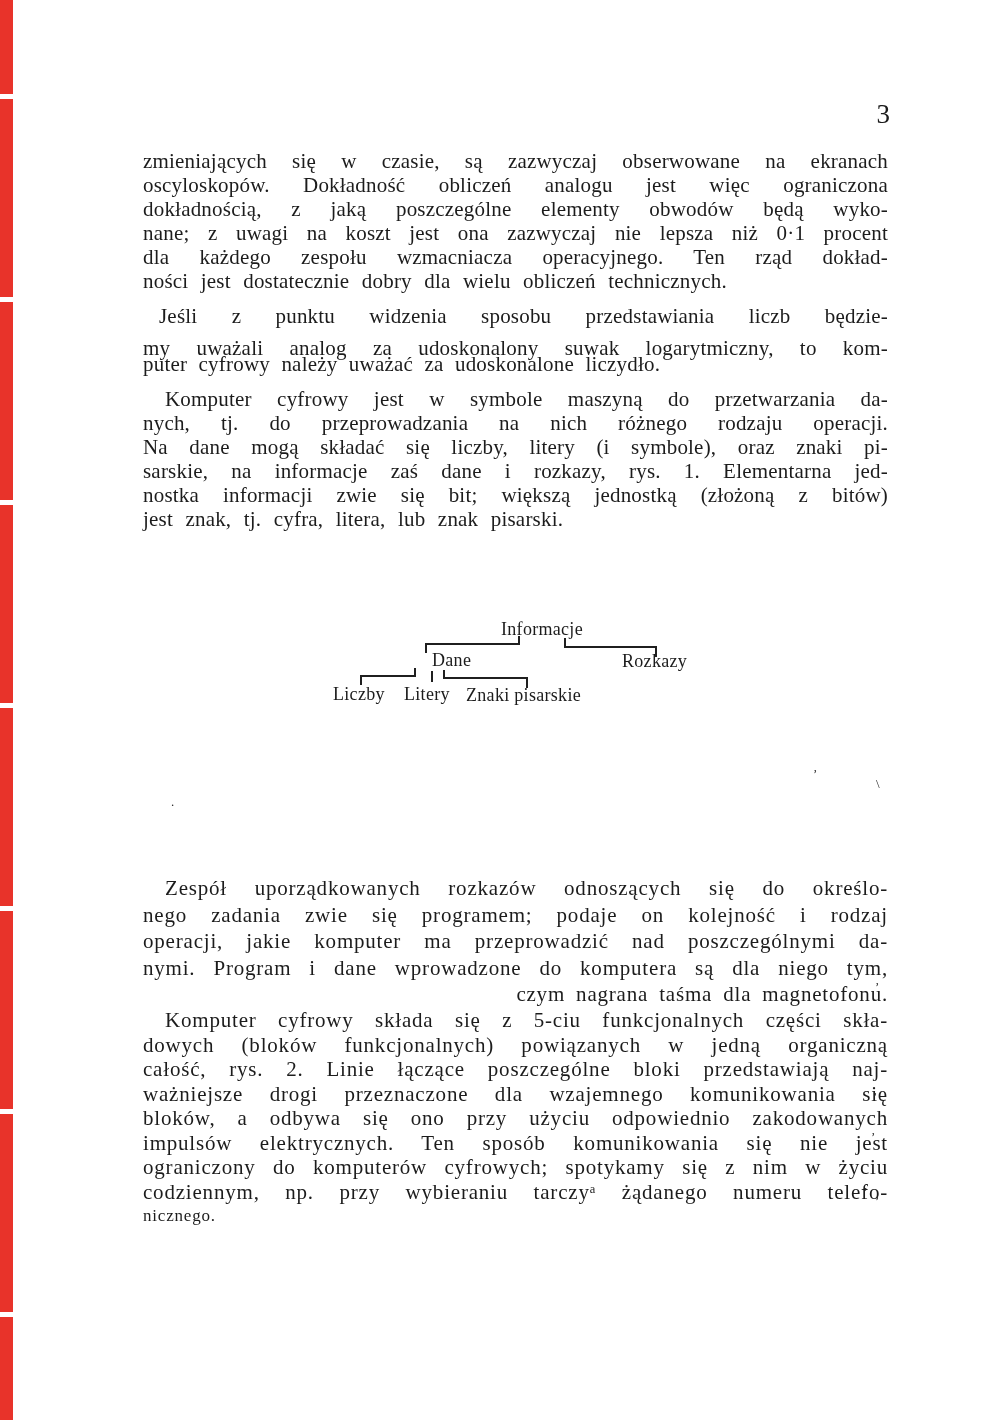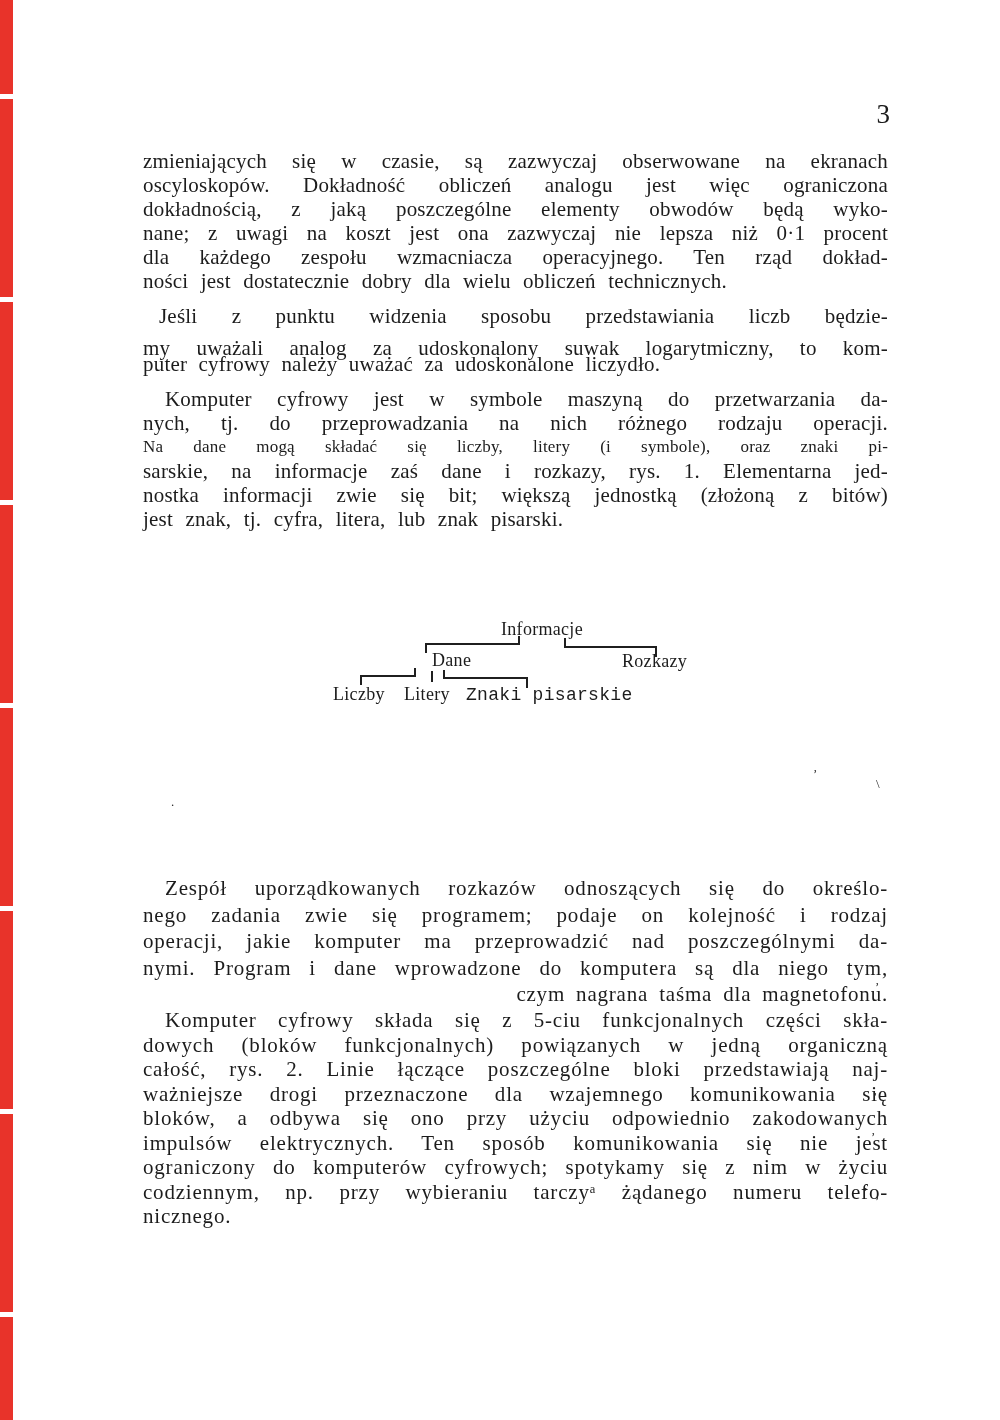--- a/index.html
+++ b/index.html
@@ -46,59 +46,59 @@
       <div class="line just" style="top: 173px; height: 26px; line-height: 24px; font-size: 21px; letter-spacing: 0.2px; padding-left: 0px; word-spacing: 0px;">oscyloskopów. Dokładność obliczeń analogu jest więc ograniczona</div>
       <div class="line just" style="top: 197px; height: 26px; line-height: 24px; font-size: 21px; letter-spacing: 0.2px; padding-left: 0px; word-spacing: 0px;">dokładnością, z jaką poszczególne elementy obwodów będą wyko-</div>
       <div class="line just" style="top: 221px; height: 26px; line-height: 24px; font-size: 21px; letter-spacing: 0.2px; padding-left: 0px; word-spacing: 0px;">nane; z uwagi na koszt jest ona zazwyczaj nie lepsza niż 0·1 procent</div>
       <div class="line just" style="top: 245px; height: 26px; line-height: 24px; font-size: 21px; letter-spacing: 0.2px; padding-left: 0px; word-spacing: 0px;">dla każdego zespołu wzmacniacza operacyjnego. Ten rząd dokład-</div>
       <div class="line fin" style="top: 269px; height: 26px; line-height: 24px; font-size: 21px; letter-spacing: 0.2px; padding-left: 0px; word-spacing: 7px;">ności jest dostatecznie dobry dla wielu obliczeń technicznych.</div>
       <div class="line just" style="top: 304px; height: 26px; line-height: 24px; font-size: 21px; letter-spacing: 0.2px; padding-left: 16px; word-spacing: 0px;">Jeśli z punktu widzenia sposobu przedstawiania liczb będzie-</div>
       <div class="line just" style="top: 336px; height: 26px; line-height: 24px; font-size: 21px; letter-spacing: 0.2px; padding-left: 0px; word-spacing: 0px;">my uważali analog za udoskonalony suwak logarytmiczny, to kom-</div>
       <div class="line fin" style="top: 352px; height: 26px; line-height: 24px; font-size: 21px; letter-spacing: 0.2px; padding-left: 0px; word-spacing: 6px;">puter cyfrowy należy uważać za udoskonalone liczydło.</div>
       <div class="line just" style="top: 387px; height: 26px; line-height: 24px; font-size: 21px; letter-spacing: 0.2px; padding-left: 22px; word-spacing: 0px;">Komputer cyfrowy jest w symbole maszyną do przetwarzania da-</div>
       <div class="line just" style="top: 411px; height: 26px; line-height: 24px; font-size: 21px; letter-spacing: 0.2px; padding-left: 0px; word-spacing: 0px;">nych, tj. do przeprowadzania na nich różnego rodzaju operacji.</div>
-      <div class="line just" style="top: 435px; height: 26px; line-height: 24px; font-size: 17px; letter-spacing: 0.2px; padding-left: 0px; word-spacing: 0px;">Na dane mogą składać się liczby, litery (i symbole), oraz znaki pi-</div>
+      <div class="line just" style="top: 435px; height: 26px; line-height: 24px; font-size: 21px; letter-spacing: 0.2px; padding-left: 0px; word-spacing: 0px;">Na dane mogą składać się liczby, litery (i symbole), oraz znaki pi-</div>
       <div class="line just" style="top: 459px; height: 26px; line-height: 24px; font-size: 21px; letter-spacing: 0.2px; padding-left: 0px; word-spacing: 0px;">sarskie, na informacje zaś dane i rozkazy, rys. 1. Elementarna jed-</div>
       <div class="line just" style="top: 483px; height: 26px; line-height: 24px; font-size: 21px; letter-spacing: 0.2px; padding-left: 0px; word-spacing: 0px;">nostka informacji zwie się bit; większą jednostką (złożoną z bitów)</div>
       <div class="line fin" style="top: 507px; height: 26px; line-height: 24px; font-size: 21px; letter-spacing: 0.2px; padding-left: 0px; word-spacing: 7px;">jest znak, tj. cyfra, litera, lub znak pisarski.</div>
       <div class="line just" style="top: 875px; height: 29px; line-height: 26.5px; font-size: 21px; letter-spacing: 0.8px; padding-left: 22px; word-spacing: 0px;">Zespół uporządkowanych rozkazów odnoszących się do określo-</div>
       <div class="line just" style="top: 902px; height: 29px; line-height: 26.5px; font-size: 21px; letter-spacing: 0.8px; padding-left: 0px; word-spacing: 0px;">nego zadania zwie się programem; podaje on kolejność i rodzaj</div>
       <div class="line just" style="top: 928px; height: 29px; line-height: 26.5px; font-size: 21px; letter-spacing: 0.8px; padding-left: 0px; word-spacing: 0px;">operacji, jakie komputer ma przeprowadzić nad poszczególnymi da-</div>
       <div class="line just" style="top: 955px; height: 29px; line-height: 26.5px; font-size: 21px; letter-spacing: 0.8px; padding-left: 0px; word-spacing: 0px;">nymi. Program i dane wprowadzone do komputera są dla niego tym,</div>
       <div class="line fin" style="top: 981px; height: 29px; line-height: 26.5px; font-size: 21px; letter-spacing: 0.8px; padding-left: 0px; word-spacing: 5px; text-align: right;">czym nagrana taśma dla magnetofonu.</div>
       <div class="line just" style="top: 1008px; height: 27px; line-height: 24.5px; font-size: 21px; letter-spacing: 0.8px; padding-left: 22px; word-spacing: 0px;">Komputer cyfrowy składa się z 5-ciu funkcjonalnych części skła-</div>
       <div class="line just" style="top: 1033px; height: 27px; line-height: 24.5px; font-size: 21px; letter-spacing: 0.8px; padding-left: 0px; word-spacing: 0px;">dowych (bloków funkcjonalnych) powiązanych w jedną organiczną</div>
       <div class="line just" style="top: 1057px; height: 27px; line-height: 24.5px; font-size: 21px; letter-spacing: 0.8px; padding-left: 0px; word-spacing: 0px;">całość, rys. 2. Linie łączące poszczególne bloki przedstawiają naj-</div>
       <div class="line just" style="top: 1082px; height: 27px; line-height: 24.5px; font-size: 21px; letter-spacing: 0.8px; padding-left: 0px; word-spacing: 0px;">ważniejsze drogi przeznaczone dla wzajemnego komunikowania się</div>
       <div class="line just" style="top: 1106px; height: 27px; line-height: 24.5px; font-size: 21px; letter-spacing: 0.8px; padding-left: 0px; word-spacing: 0px;">bloków, a odbywa się ono przy użyciu odpowiednio zakodowanych</div>
       <div class="line just" style="top: 1131px; height: 27px; line-height: 24.5px; font-size: 21px; letter-spacing: 0.8px; padding-left: 0px; word-spacing: 0px;">impulsów elektrycznych. Ten sposób komunikowania się nie jest</div>
       <div class="line just" style="top: 1155px; height: 27px; line-height: 24.5px; font-size: 21px; letter-spacing: 0.8px; padding-left: 0px; word-spacing: 0px;">ograniczony do komputerów cyfrowych; spotykamy się z nim w życiu</div>
       <div class="line just" style="top: 1180px; height: 27px; line-height: 24.5px; font-size: 21px; letter-spacing: 0.8px; padding-left: 0px; word-spacing: 0px;">codziennym, np. przy wybieraniu tarczyᵃ żądanego numeru telefo-</div>
-      <div class="line fin" style="top: 1204px; height: 27px; line-height: 24.5px; font-size: 21px; letter-spacing: 0.8px; padding-left: 0px; word-spacing: 0px;">nicznego.</div>
+      <div class="line fin" style="top: 1204px; height: 27px; line-height: 24.5px; font-size: 17px; letter-spacing: 0.8px; padding-left: 0px; word-spacing: 0px;">nicznego.</div>
     </div>
   <div id="diagram-layer">
       <div class="conn" style="left: 425px; top: 643px; width: 95px; height: 2px;"></div>
       <div class="conn" style="left: 425px; top: 643px; width: 2px; height: 10px;"></div>
       <div class="conn" style="left: 518px; top: 636px; width: 2px; height: 9px;"></div>
       <div class="conn" style="left: 564px; top: 646px; width: 93px; height: 2px;"></div>
       <div class="conn" style="left: 564px; top: 638px; width: 2px; height: 10px;"></div>
       <div class="conn" style="left: 655px; top: 646px; width: 2px; height: 11px;"></div>
       <div class="conn" style="left: 431px; top: 671px; width: 2px; height: 11px;"></div>
       <div class="conn" style="left: 360px; top: 675px; width: 56px; height: 2px;"></div>
       <div class="conn" style="left: 360px; top: 675px; width: 2px; height: 10px;"></div>
       <div class="conn" style="left: 414px; top: 668px; width: 2px; height: 9px;"></div>
       <div class="conn" style="left: 443px; top: 677px; width: 85px; height: 2px;"></div>
       <div class="conn" style="left: 443px; top: 670px; width: 2px; height: 9px;"></div>
       <div class="conn" style="left: 526px; top: 677px; width: 2px; height: 11px;"></div>
       <div class="dlabel" style="left: 501px; top: 619px;">Informacje</div>
       <div class="dlabel" style="left: 432px; top: 650px;">Dane</div>
       <div class="dlabel" style="left: 622px; top: 651px;">Rozkazy</div>
       <div class="dlabel" style="left: 333px; top: 684px;">Liczby</div>
       <div class="dlabel" style="left: 404px; top: 684px;">Litery</div>
-      <div class="dlabel" style="left: 466px; top: 685px; font-family: Liberation Mono, monospace;">Znaki pisarskie</div>
+      <div class="dlabel" style="left: 466px; top: 685px;">Znaki pisarskie</div>
     </div>
   <div id="speck-layer">
       <div class="speck" style="left: 813px; top: 766px;">’</div>
       <div class="speck" style="left: 876px; top: 776px;">\</div>
       <div class="speck" style="left: 171px; top: 794px;">.</div>
       <div class="speck" style="left: 875px; top: 979px;">’</div>
       <div class="speck" style="left: 873px; top: 1089px;">’</div>
       <div class="speck" style="left: 871px; top: 1129px;">’</div>
       <div class="speck" style="left: 864px; top: 1177px;">,</div>
       <div class="speck" style="left: 875px; top: 1193px;">’</div>

